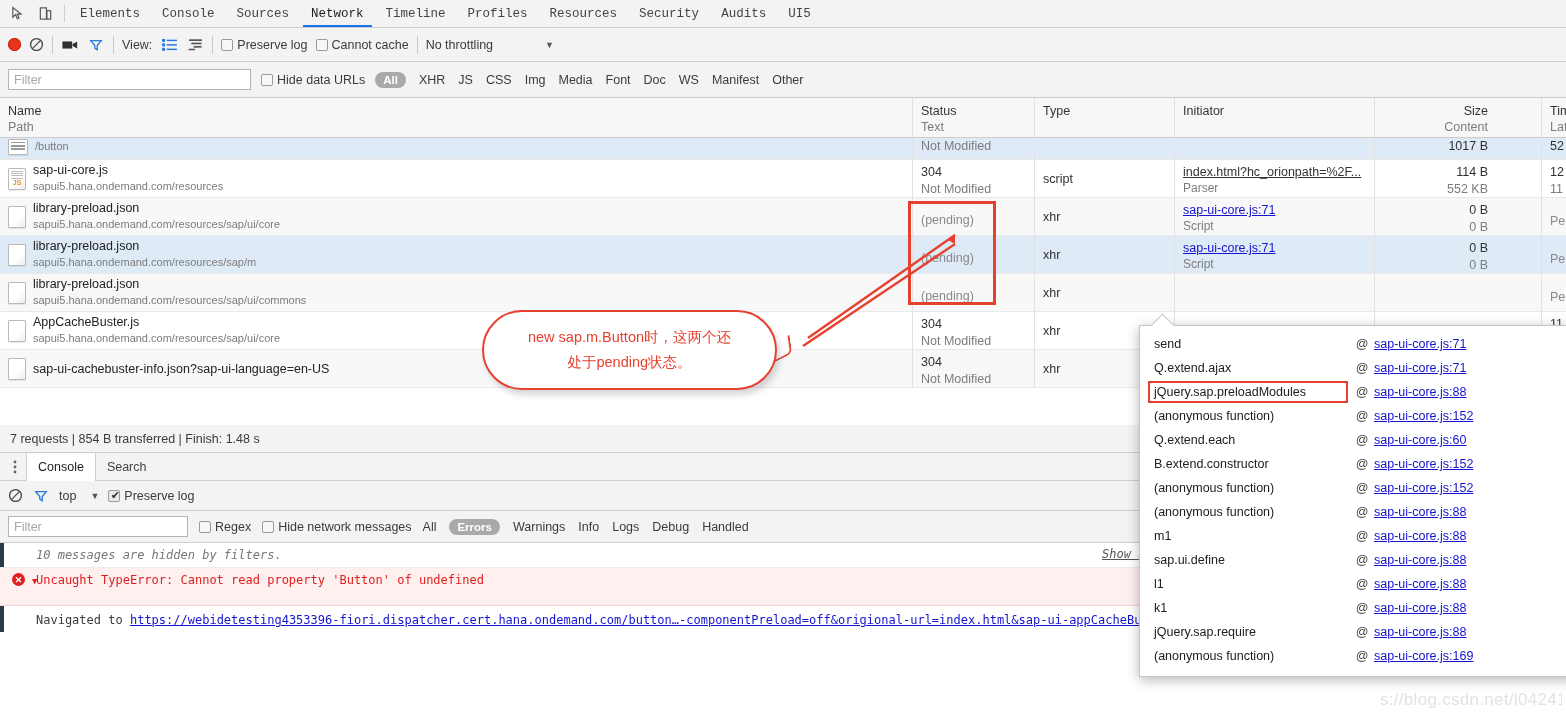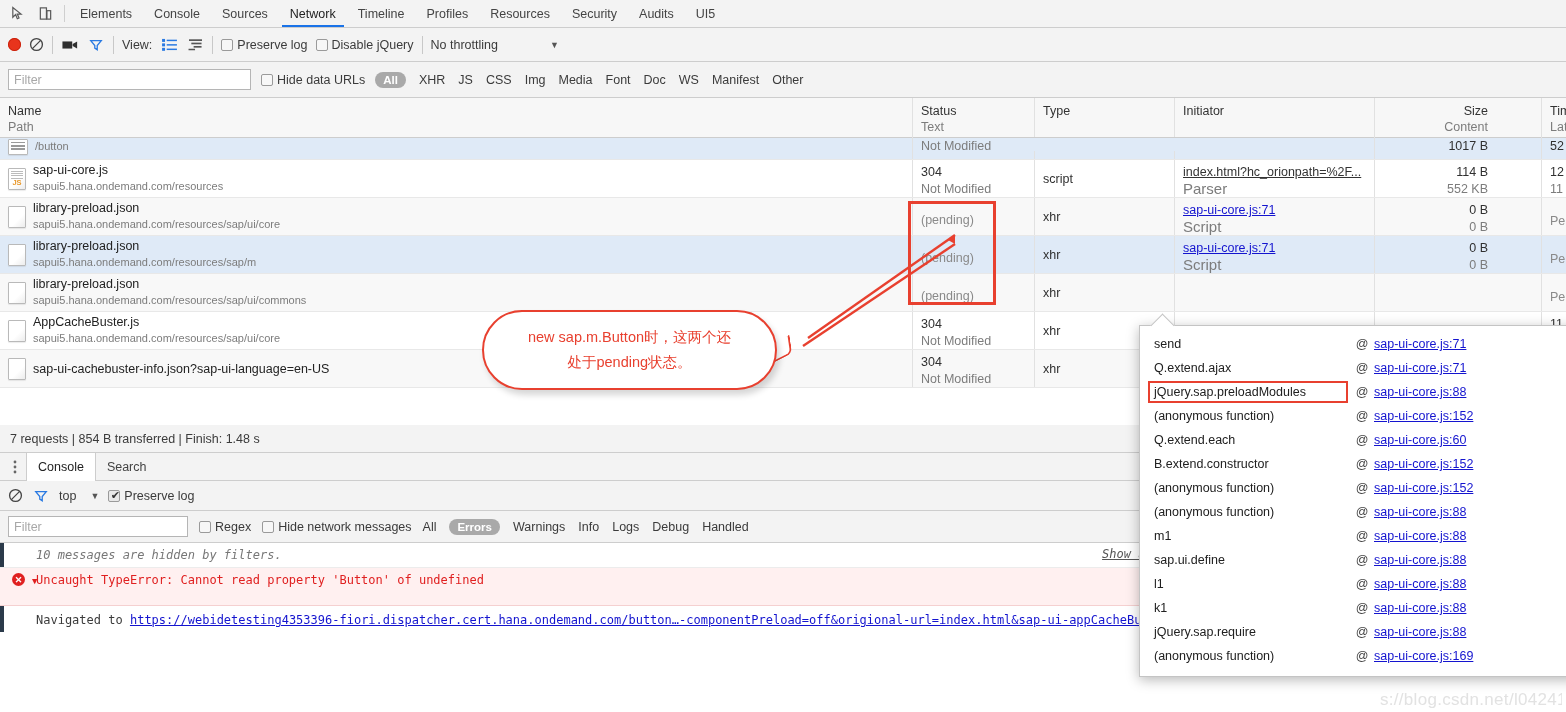--- a/index.html
+++ b/index.html
@@ -12,21 +12,21 @@
   }
 
   
   .tabbar{
     height:28px; background:#f3f3f3; border-bottom:1px solid #cdcdcd;
     display:flex; align-items:stretch;
   }
   .tb-icons{ display:flex; align-items:center; padding:0 6px 0 8px; gap:10px; }
   .tb-icon{ width:18px; height:18px; display:flex; align-items:center; justify-content:center; cursor:pointer; }
   .tb-sep{ width:1px; background:#cfcfcf; margin:5px 4px; }
-  .tabs{ display:flex; align-items:stretch; }
+  .tabs{ display:flex; align-items:stretch;font-family:Liberation Mono, monospace; }
   .tab{
     display:flex; align-items:center; padding:0 11px; font-size:12.5px;
     color:#444; cursor:pointer; position:relative; white-space:nowrap;
   }
   .tab.active{ color:#222; }
   .tab.active:after{
     content:""; position:absolute; left:3px; right:3px; bottom:0;
     height:2px; background:#1a73e8;
   }
 
@@ -88,21 +88,21 @@
   .row.sel{ background:#dfeaf7; }
   .row.clip{ height:22px; align-items:flex-end; }
   .nm{ font-size:12.5px; color:#222; line-height:16px; }
   .pth{ font-size:11px; color:#7c7c7c; line-height:17px; }
   .st1{ font-size:12.5px; color:#303030; line-height:17px; }
   .st2{ font-size:12.5px; color:#7c7c7c; line-height:17px; }
   .pend{ font-size:12.5px; color:#8a8a8a; padding-top:11px; }
   .ty{ font-size:12.5px; color:#303030; }
   .ilink{ font-size:12.5px; color:#333; text-decoration:underline; display:block; line-height:16px; white-space:nowrap; cursor:pointer; }
   .ilink.blue{ color:#1414cf; }
-  .isub{ font-size:15px; color:#7c7c7c; line-height:17px; }
+  .isub{ font-size:12px; color:#7c7c7c; line-height:17px; }
   .sz1{ font-size:12.5px; color:#303030; line-height:17px; }
   .sz2{ font-size:12.5px; color:#7c7c7c; line-height:17px; }
 
   
   .fico{ width:18px; height:22px; flex:none; position:relative;
     border:1px solid #b9b9b9; background:linear-gradient(135deg,#fff 0%,#fff 60%,#ececec 100%);
     border-radius:1px; box-shadow:0 1px 1px rgba(0,0,0,.08);
   }
   .fico.js:after{
     content:"JS"; position:absolute; bottom:2px; left:0; right:0; text-align:center;
@@ -320,21 +320,21 @@
       <rect x="0.5" y="11.6" width="7" height="1.6" fill="#555"></rect>
     </svg>
   </div>
   <div class="vsep"></div>
   <label class="chkwrap">
     <span class="chk"></span>
     <span>Preserve log</span>
   </label>
   <label class="chkwrap">
     <span class="chk"></span>
-    <span>Disable jQuery</span>
+    <span>Cannot cache</span>
   </label>
   <div class="vsep"></div>
   <div class="throttle">
     <span>No throttling</span>
     <span class="caret">▼</span>
   </div>
 </div>
 
 <div class="filterbar">
   <input class="filterinput" value="" placeholder="Filter" style="">

